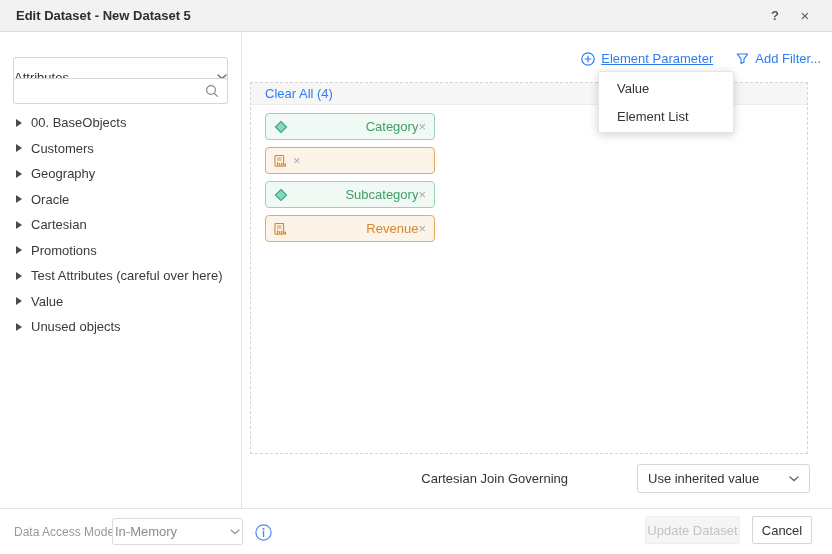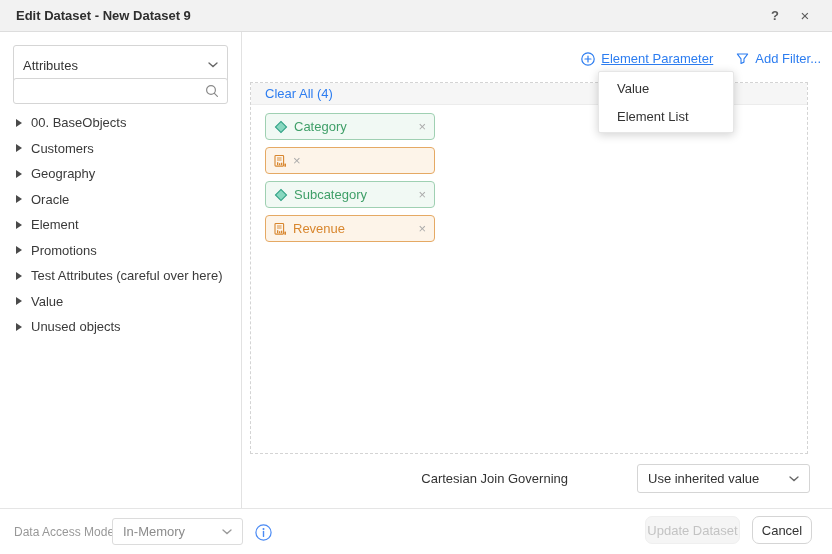--- a/index.html
+++ b/index.html
@@ -25,21 +25,21 @@
   .hdr-close { font-size:15px; }
 
   
   .sidebar {
     position:absolute; left:0; top:32px; width:242px; height:476px;
     border-right:1px solid #e2e2e2; background:#fff;
   }
   .sel-box {
     position:absolute; left:13px; width:215px; height:40px;
     border:1px solid #d5d5d5; border-radius:3px; background:#fff;
-    display:flex; align-items:center; padding:0 9px; cursor:pointer;
+    display:flex; align-items:center; padding:0 0; cursor:pointer;margin-top:12px;
   }
   .sel-box .sel-val { flex:1; color:#333; }
   .type-sel { top:13px; }
   .search-box {
     position:absolute; left:13px; top:46px; width:215px; height:26px;
     border:1px solid #d5d5d5; border-radius:3px; background:#fff;
     display:flex; align-items:center; padding:0 8px;
   }
   .search-box input {
     flex:1; border:none; outline:none; font:inherit; color:#333; min-width:0;
@@ -76,21 +76,21 @@
     height:22px; background:#f6f6f6; border-bottom:1px solid #ececec;
     display:flex; align-items:center; padding:0 14px;
   }
   .clear-all { color:#2d7df0; cursor:pointer; }
   .chips { padding:8px 0 0 14px; display:flex; flex-wrap:wrap; width:372px; }
   .chip {
     width:170px; height:27px; border-radius:4px; display:flex; align-items:center;
     padding:0 8px; margin:0 12px 7px 0; cursor:pointer;
   }
   .chip svg { flex:none; margin-right:6px; display:block; }
-  .chip-label { flex:1; overflow:hidden; white-space:nowrap; }
+  .chip-label { flex:1; overflow:hidden; white-space:nowrap;text-align:right; }
   .chip-x { color:#ababab; font-size:13px; cursor:pointer; line-height:1; }
   .chip-attr { background:#f1f9f4; border:1px solid #9fd0b2; color:#3f9f68; }
   .chip-metric { background:#fdf4e9; border:1px solid #e5a964; color:#d8862e; }
 
   .cartesian {
     position:absolute; top:433px; right:22px; height:27px;
     display:flex; align-items:center;
   }
   .cart-label { color:#333; margin-right:69px; }
   .cart-sel { position:relative; width:173px; height:29px; left:0; top:0; }
@@ -116,46 +116,46 @@
     position:absolute; left:0; top:508px; width:832px; height:46px;
     border-top:1px solid #e5e5e5; background:#fff;
   }
   .dam-label {
     position:absolute; left:14px; top:0; height:46px; display:flex; align-items:center;
     color:#989898; font-size:12px;
   }
   .dam-sel {
     position:absolute; left:112px; top:9px; width:131px; height:27px;
     border:1px solid #dcdcdc; border-radius:3px; background:#fff;
-    display:flex; align-items:center; padding:0 10px; color:#8c8c8c; cursor:default;
+    display:flex; align-items:center; padding:0 2px; color:#8c8c8c; cursor:default;
   }
   .dam-sel .sel-val { flex:1; }
   .info-ico {
     position:absolute; left:255px; top:15px; cursor:pointer; display:block;
   }
   .btn {
-    position:absolute; top:7px; height:28px; border-radius:7px; font:inherit;
+    position:absolute; top:7px; height:28px; border-radius:2px; font:inherit;
     display:flex; align-items:center; justify-content:center; cursor:pointer;
   }
   .btn-update {
     right:92px; width:95px; background:#f5f5f5; border:1px solid #efefef; color:#c3c3c3;
     cursor:default;
   }
   .btn-cancel {
     right:20px; width:60px; background:#fff; border:1px solid #d5d5d5; color:#333;text-align:right;
   }
   .chev { display:block; }
 </style>
 </head>
 <body>
 
 <div class="page">
 
   <div class="hdr">
-    <div class="hdr-title">Edit Dataset - New Dataset 9</div>
+    <div class="hdr-title">Edit Dataset - New Dataset 5</div>
     <div class="hdr-ico hdr-help">?</div>
     <div class="hdr-ico hdr-close">×</div>
   </div>
 
   <div class="sidebar">
     <div class="sel-box type-sel">
       <span class="sel-val">Attributes</span>
       <svg class="chev" width="10" height="6" viewBox="0 0 10 6">
           <path d="M1 1l4 3.6L9 1" fill="none" stroke="#666" stroke-width="1.3" stroke-linecap="round"></path>
         </svg>
@@ -179,21 +179,21 @@
       <div class="tree-item">
         <span class="caret"></span>
         <span>Geography</span>
       </div>
       <div class="tree-item">
         <span class="caret"></span>
         <span>Oracle</span>
       </div>
       <div class="tree-item">
         <span class="caret"></span>
-        <span>Element</span>
+        <span>Cartesian</span>
       </div>
       <div class="tree-item">
         <span class="caret"></span>
         <span>Promotions</span>
       </div>
       <div class="tree-item">
         <span class="caret"></span>
         <span>Test Attributes (careful over here)</span>
       </div>
       <div class="tree-item">

